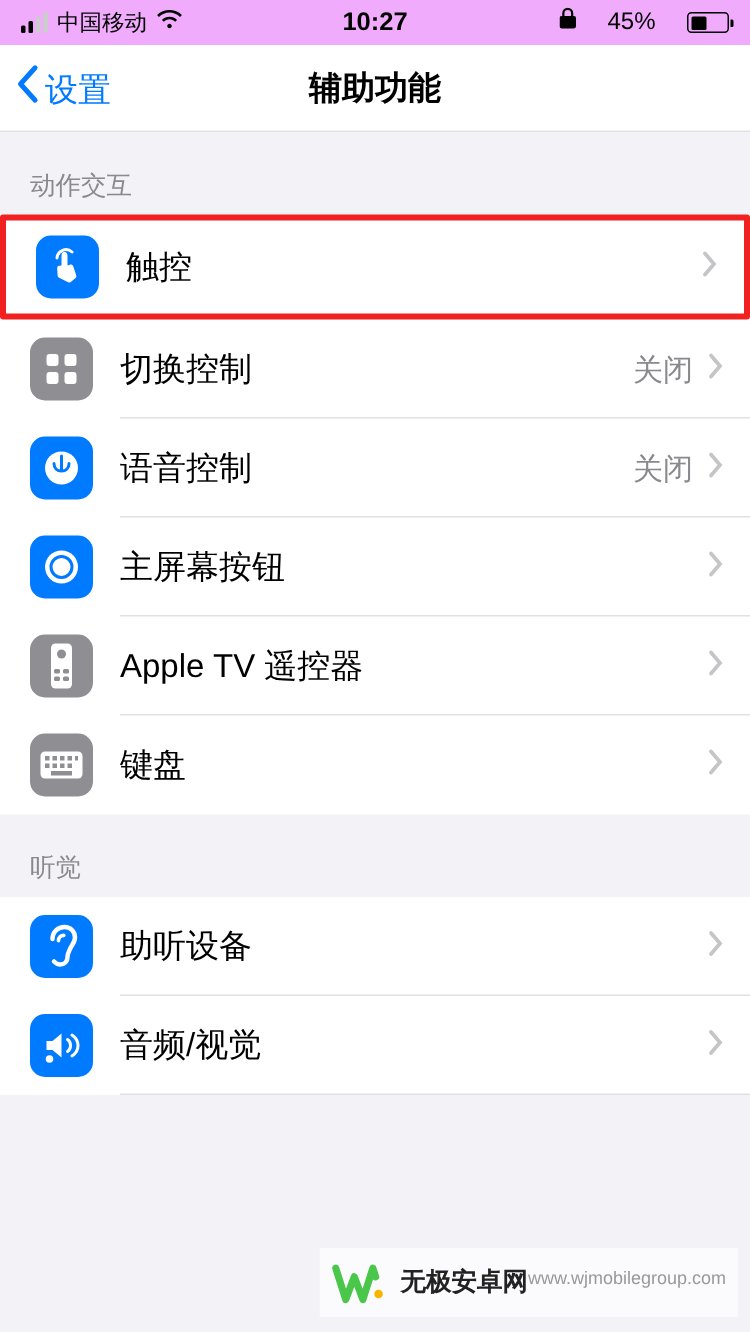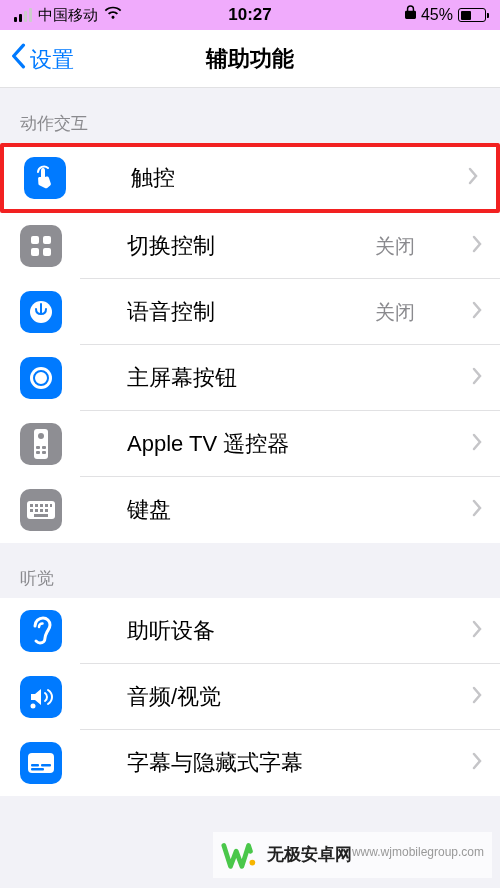--- a/index.html
+++ b/index.html
@@ -26,21 +26,21 @@
       font-weight: 600;
     }
     .status-left {
       display: flex;
       align-items: center;
       gap: 6px;
     }
     .status-right {
       display: flex;
       align-items: center;
-      gap: 5px;
+      gap: 21px;
     }
     .signal-bars {
       display: flex;
       align-items: flex-end;
       gap: 2px;
       height: 14px;
     }
     .signal-bars span {
       width: 3px;
       background: #000;
@@ -104,21 +104,20 @@
     .list {
       background: #fff;
     }
     .list-item {
       display: flex;
       align-items: center;
       height: 66px;
       padding: 0 18px 0 20px;
       position: relative;
       cursor: pointer;
-      gap: 47px;
     }
     .list-item .sep {
       position: absolute;
       left: 80px;
       right: 0;
       bottom: 0;
       height: 1px;
       background: #e1e1e3;
     }
     .list-item.highlighted {
@@ -338,34 +337,20 @@
           <circle cx="6" cy="23" r="2.5" fill="#fff"></circle>
         </svg>
     </div>
     <span class="item-label">音频/视觉</span>
     <span class="chevron"><svg viewBox="0 0 10 18">
           <path d="M2 2l6 7-6 7" stroke="#c5c5c8" stroke-width="2.5" fill="none" stroke-linecap="round"></path>
         </svg></span>
     <div class="sep"></div>
   </div>
 
-  <div class="list-item">
-    <div class="icon-wrap icon-blue">
-      <svg width="30" height="24" viewBox="0 0 30 24">
-          <rect x="2" y="2" width="26" height="20" rx="4" fill="#fff"></rect>
-          <rect x="5" y="13" width="8" height="2.5" rx="1" fill="#007aff"></rect>
-          <rect x="15" y="13" width="10" height="2.5" rx="1" fill="#007aff"></rect>
-          <rect x="5" y="17" width="13" height="2.5" rx="1" fill="#007aff"></rect>
-        </svg>
-    </div>
-    <span class="item-label">字幕与隐藏式字幕</span>
-    <span class="chevron"><svg viewBox="0 0 10 18">
-          <path d="M2 2l6 7-6 7" stroke="#c5c5c8" stroke-width="2.5" fill="none" stroke-linecap="round"></path>
-        </svg></span>
-  </div>
 </div>
 
 <div class="watermark">
   <svg class="wm-logo" viewBox="0 0 40 40">
       <path d="M3 10l7 22 6-16 6 16 7-22 2 6" stroke="#4ac74a" stroke-width="5" fill="none" stroke-linecap="round" stroke-linejoin="round"></path>
       <circle cx="33" cy="28" r="3" fill="#f7b500"></circle>
     </svg>
   <div class="wm-text">
     <span class="wm-name">无极安卓网</span>
     <span class="wm-url">www.wjmobilegroup.com</span>

